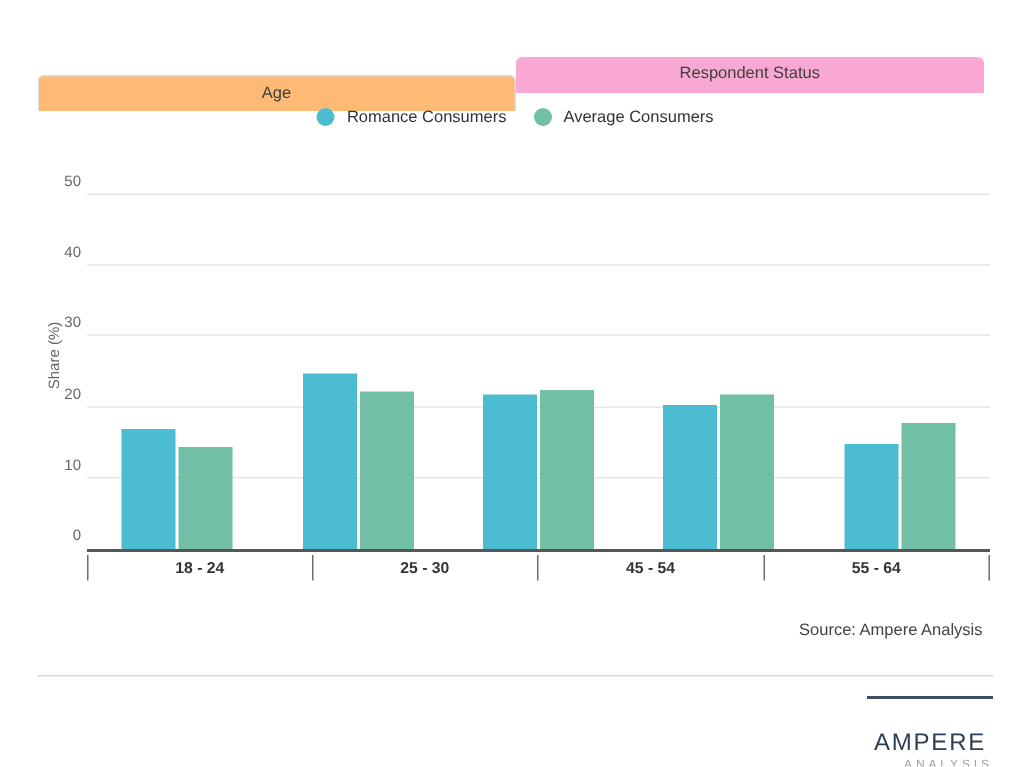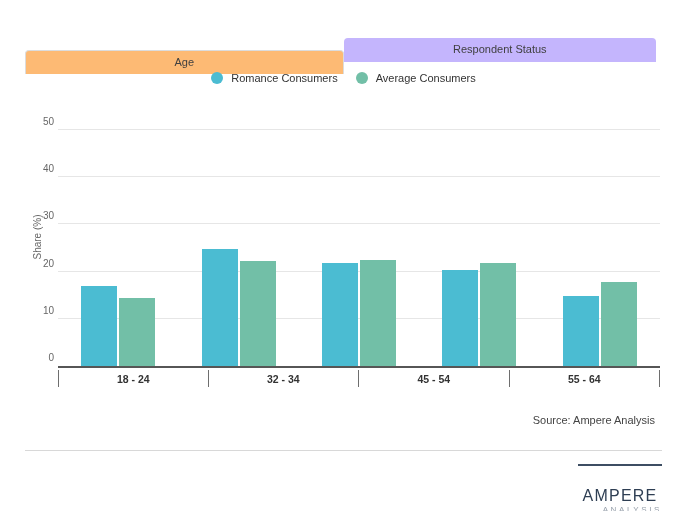--- a/index.html
+++ b/index.html
@@ -19,21 +19,21 @@
   }
 
   
   .tabbar {
     position: absolute; left: 25px; top: 38px; width: 631px; height: 24px;
     display: flex;
   }
   .tab {
     flex: 0 0 49.5%; height: 24px; line-height: 23px; text-align: center;
     font-size: 11px; color: #3f3f3f; cursor: pointer;
-    background: #c4b5fd; border-radius: 4px 4px 0 0;
+    background: #f9a8d4; border-radius: 4px 4px 0 0;
   }
   .tab.active {
     flex: 1 1 auto; background: #fdba74;
     border: 1px solid #dcdcdc; border-bottom: none; margin-top: 12px;
   }
 
   
   .legend {
     position: absolute; top: 72px; left: 0; width: 100%;
     display: flex; justify-content: center; align-items: flex-start; gap: 18px;
@@ -154,21 +154,21 @@
         <div class="bar" title="Average Consumers: 21.9" style="height: 43.8%; background: rgb(114, 191, 167);"></div>
       </div>
       <div class="bar-group" style="left: 80%; width: 20%;">
         <div class="bar" title="Romance Consumers: 14.9" style="height: 29.8%; background: rgb(75, 188, 210);"></div>
         <div class="bar" title="Average Consumers: 17.8" style="height: 35.6%; background: rgb(114, 191, 167);"></div>
       </div>
     </div>
 
   <div class="xband" id="xband">
       <div class="xcell">18 - 24</div>
-      <div class="xcell">32 - 34</div>
+      <div class="xcell">25 - 30</div>
       <div class="xcell">45 - 54</div>
       <div class="xcell">55 - 64</div>
     </div>
 
   <div class="source">Source: Ampere Analysis</div>
 
   <div class="footer-divider"></div>
 
   <div class="logo">
     <div class="logo-main">AMPERE</div>

